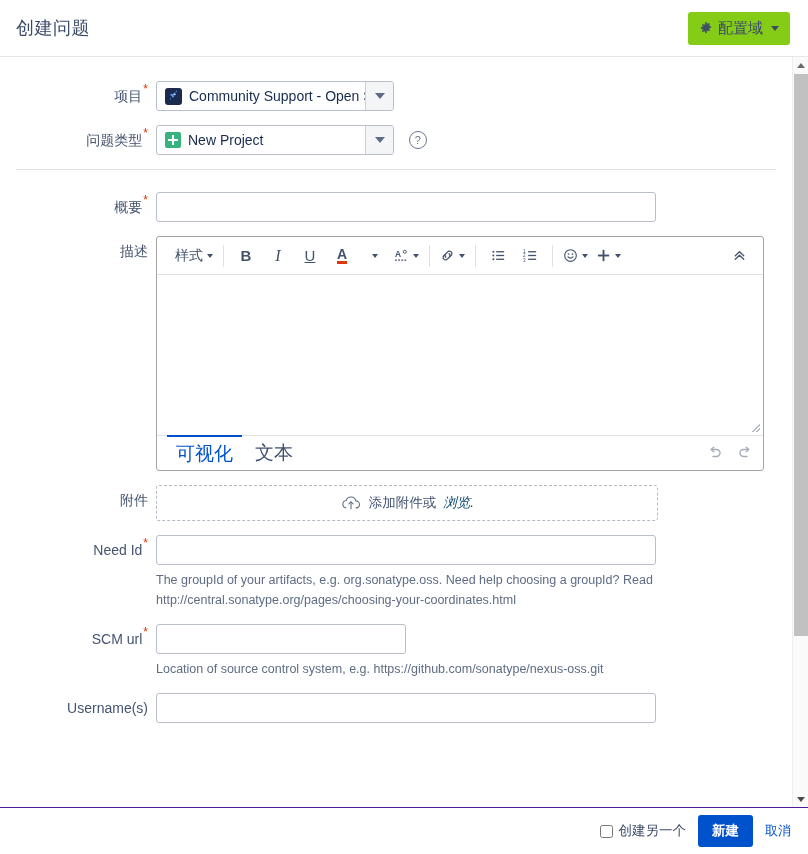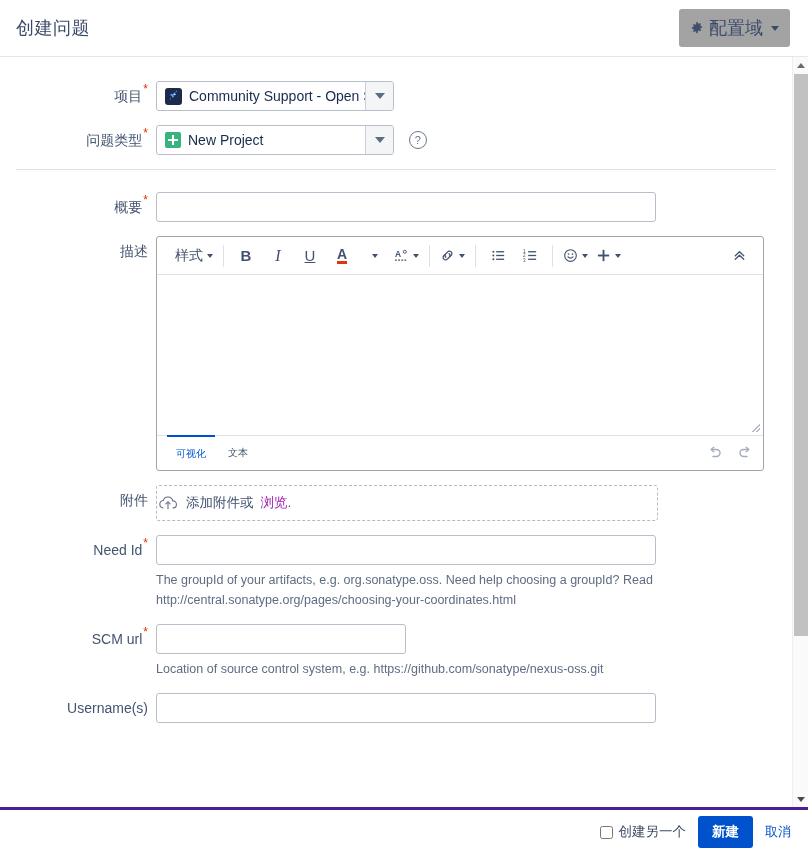--- a/index.html
+++ b/index.html
@@ -31,25 +31,25 @@
   .dialog-title {
     font-size: 18px;
     color: #3b4a68;
     font-weight: 400;
     letter-spacing: .5px;
   }
   .configure-btn {
     display: flex;
     align-items: center;
     gap: 5px;
-    background: #a3a3a3;
+    background: #84cc16;
     border: none;
     border-radius: 3px;
     padding: 7px 11px;
-    font-size: 18px;
+    font-size: 15px;
     color: #3b4a68;
     cursor: pointer;
     font-family: "Liberation Sans", sans-serif;
     text-align: right;
   }
   .configure-btn .gear {
     display: inline-block;
     width: 14px;
     height: 14px;
     line-height: 14px;
@@ -298,21 +298,21 @@
     align-items: center;
     height: 34px;
     border-top: 1px solid #dfe1e6;
     padding: 0 10px;
     gap: 4px;
   }
   .ed-tab {
     padding: 0 9px;
     height: 33px;
     line-height: 33px;
-    font-size: 10px;
+    font-size: 19px;
     color: #42526e;
     cursor: pointer;
     position: relative;
     top: -1px;
   }
   .ed-tab.active {
     color: #0052cc;
     border-top: 2px solid #0052cc;
   }
   .undo-redo {
@@ -324,36 +324,36 @@
   }
 
   
   .dropzone {
     width: 500px;
     height: 34px;
     border: 1px dashed #b3bac5;
     border-radius: 3px;
     display: flex;
     align-items: center;
-    justify-content: flex-start;
+    justify-content: center;
     gap: 7px;
     font-size: 13.5px;
     color: #42526e;
     background: #fff;
     cursor: pointer;
   }
-  .dropzone a { color: #a21caf; text-decoration: none; }
+  .dropzone a { color: #0c4a6e; text-decoration: none; font-style: italic; }
 
   
   .dialog-footer {
     position: absolute;
     left: 0; right: 0; bottom: 0;
     height: 47px;
     background: #fff;
-    border-top: 3px solid #4c1d95;
+    border-top: 1px solid #4c1d95;
     display: flex;
     align-items: center;
     justify-content: flex-end;
     gap: 12px;
     padding-right: 17px;
     box-sizing: border-box;
   }
   .create-another {
     display: flex;
     align-items: center;

